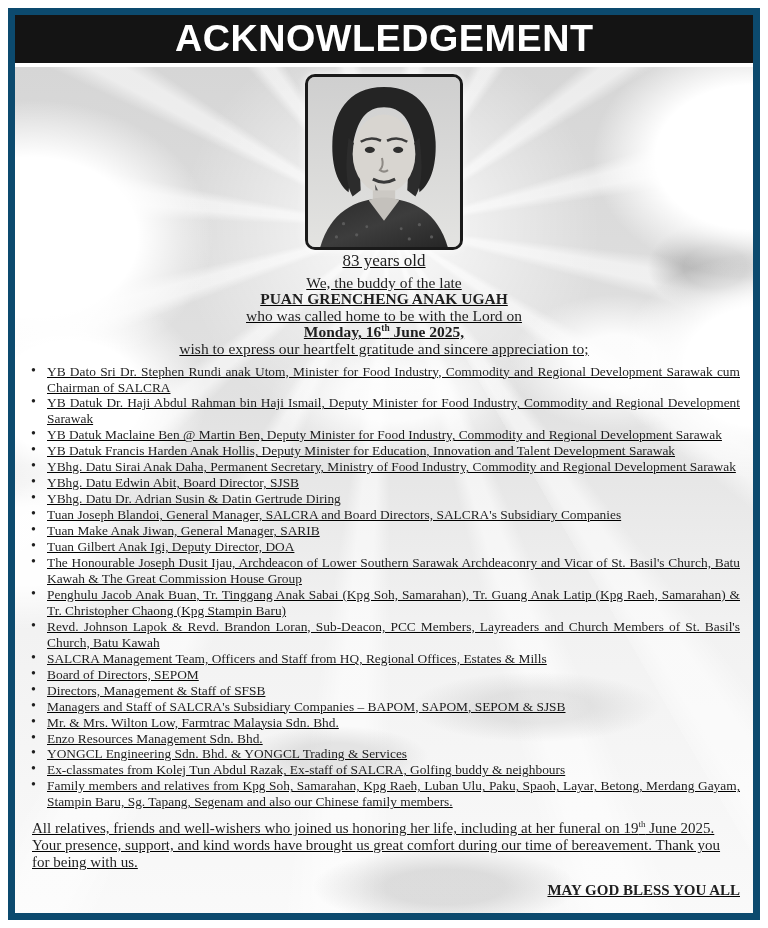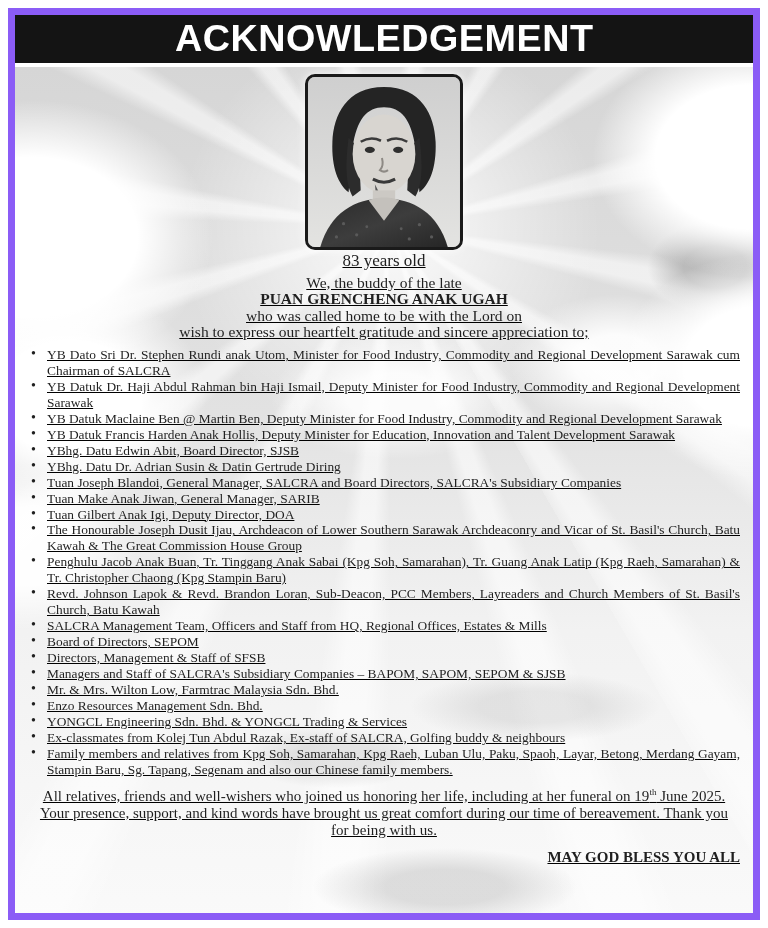--- a/index.html
+++ b/index.html
@@ -1,18 +1,18 @@
 <!DOCTYPE html>
 <html><head>
 <meta charset="utf-8">
 <style>
   html,body{margin:0;padding:0;background:#fff;}
   body{width:768px;height:928px;overflow:hidden;font-family:"Liberation Serif","DejaVu Serif",serif;}
   .page{position:relative;width:752px;height:912px;margin:8px;box-sizing:border-box;
-        border:7px solid #8b5cf6;background:#fff;overflow:hidden;}
+        border:7px solid #0c4a6e;background:#fff;overflow:hidden;}
   .header{height:48px;background:#141414;display:flex;align-items:center;justify-content:center;}
   .page-title{color:#fff;font-family:"Liberation Sans","DejaVu Sans",sans-serif;
         font-weight:bold;font-size:37px;letter-spacing:.5px;transform:scaleX(1.02);}
   .content{position:relative;height:910px;margin-top:4px;overflow:hidden;background:#dedede;text-decoration:underline;}
   .sky-bg{position:absolute;inset:0;
     background:
       
       radial-gradient(ellipse 250px 190px at 18px 170px, #ffffff 42%, rgba(255,255,255,0) 72%),
       radial-gradient(ellipse 190px 150px at 55px 330px, #ffffff 38%, rgba(255,255,255,0) 72%),
       radial-gradient(ellipse 150px 110px at 10px 480px, rgba(255,255,255,.95) 35%, rgba(255,255,255,0) 75%),
@@ -38,21 +38,21 @@
   .photo-frame{width:152px;height:170px;margin:7px auto 0;border:3px solid #1a1a1a;
         border-radius:10px;overflow:hidden;background:#c9c9c9;box-shadow:0 0 10px rgba(255,255,255,.8);}
   .photo-frame svg{display:block;width:100%;height:100%;}
   .caption{text-align:center;font-size:17px;line-height:1.1;margin-top:2px;}
   .intro{text-align:center;font-size:15.5px;line-height:1.07;margin-top:4px;}
   .intro .b{font-weight:bold;}
   sup{font-size:60%;vertical-align:super;line-height:0;font-weight:inherit;}
   .ack-list{margin:6px 0 10px;padding:0;list-style:none;font-size:13.4px;line-height:1.19;text-align:justify;}
   .ack-list li{position:relative;padding-left:19px;}
   .ack-list li::before{content:"\2022";position:absolute;left:3px;top:-1px;font-size:14px;}
-  .closing{text-align:center;font-size:15px;line-height:1.14;margin:9px 0 0;padding:0 4px;}
+  .closing{text-align:left;font-size:15px;line-height:1.14;margin:9px 0 0;padding:0 4px;}
   .blessing{text-align:right;font-size:15px;font-weight:bold;margin-top:10px;}
 </style>
 </head>
 <body>
 
 <div class="page">
 
   <div class="header">
     <div class="page-title">ACKNOWLEDGEMENT</div>
   </div>
@@ -102,28 +102,30 @@
           </g>
         </svg>
       </div>
 
       <div class="caption">83 years old</div>
 
       <div class="intro">
         <div>We, the buddy of the late</div>
         <div class="b">PUAN GRENCHENG ANAK UGAH</div>
         <div>who was called home to be with the Lord on</div>
+        <div class="b"><span>Monday, 16</span><sup>th</sup><span> June 2025,</span></div>
         <div>wish to express our heartfelt gratitude and sincere appreciation to;</div>
       </div>
 
       <ul class="ack-list">
           <li>YB Dato Sri Dr. Stephen Rundi anak Utom, Minister for Food Industry, Commodity and Regional Development Sarawak cum Chairman of SALCRA</li>
           <li>YB Datuk Dr. Haji Abdul Rahman bin Haji Ismail, Deputy Minister for Food Industry, Commodity and Regional Development Sarawak</li>
           <li>YB Datuk Maclaine Ben @ Martin Ben, Deputy Minister for Food Industry, Commodity and Regional Development Sarawak</li>
           <li>YB Datuk Francis Harden Anak Hollis, Deputy Minister for Education, Innovation and Talent Development Sarawak</li>
+          <li>YBhg. Datu Sirai Anak Daha, Permanent Secretary, Ministry of Food Industry, Commodity and Regional Development Sarawak</li>
           <li>YBhg. Datu Edwin Abit, Board Director, SJSB</li>
           <li>YBhg. Datu Dr. Adrian Susin &amp; Datin Gertrude Diring</li>
           <li>Tuan Joseph Blandoi, General Manager, SALCRA and Board Directors, SALCRA's Subsidiary Companies</li>
           <li>Tuan Make Anak Jiwan, General Manager, SARIB</li>
           <li>Tuan Gilbert Anak Igi, Deputy Director, DOA</li>
           <li>The Honourable Joseph Dusit Ijau, Archdeacon of Lower Southern Sarawak Archdeaconry and Vicar of St. Basil's Church, Batu Kawah &amp; The Great Commission House Group</li>
           <li>Penghulu Jacob Anak Buan, Tr. Tinggang Anak Sabai (Kpg Soh, Samarahan), Tr. Guang Anak Latip (Kpg Raeh, Samarahan) &amp; Tr. Christopher Chaong (Kpg Stampin Baru)</li>
           <li>Revd. Johnson Lapok &amp; Revd. Brandon Loran, Sub-Deacon, PCC Members, Layreaders and Church Members of St. Basil's Church, Batu Kawah</li>
           <li>SALCRA Management Team, Officers and Staff from HQ, Regional Offices, Estates &amp; Mills</li>
           <li>Board of Directors, SEPOM</li>

